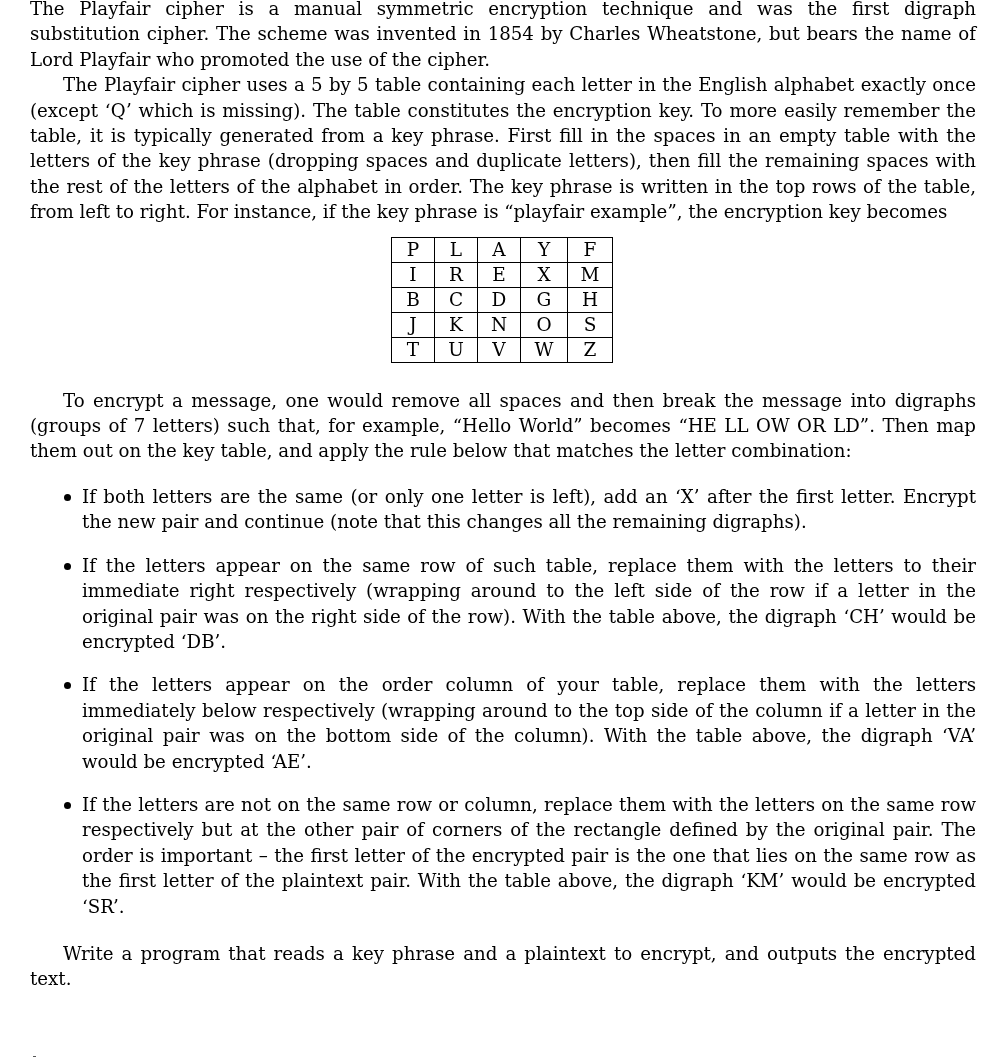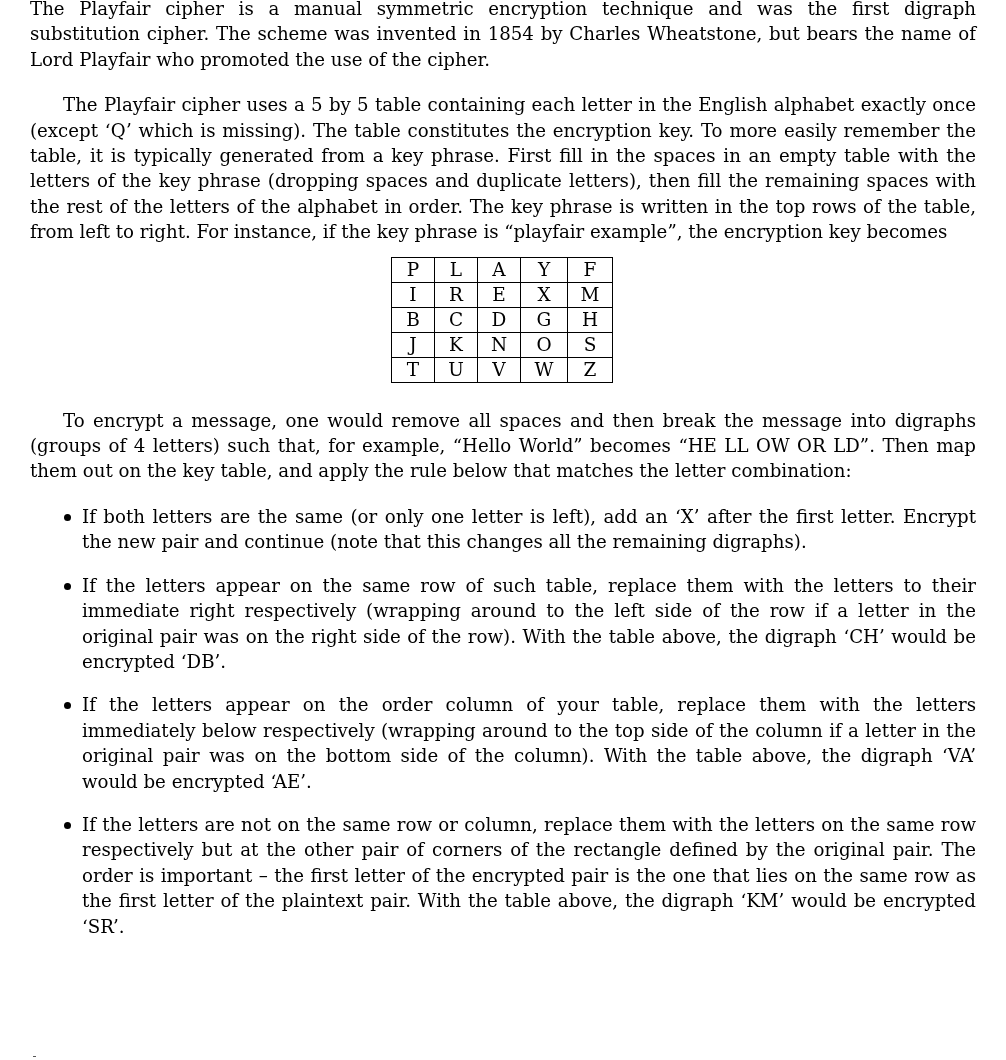--- a/index.html
+++ b/index.html
@@ -3,21 +3,21 @@
   <meta charset="utf-8">
   <style>
     html, body { margin: 0; padding: 0; background: #ffffff; }
     body {
       width: 1006px; height: 1060px; overflow: hidden; position: relative;
       font-family: "DejaVu Serif", "Liberation Serif", serif;
       color: #000; font-size: 18.2px; line-height: 25.4px;
     }
     .page { position: absolute; left: 30px; top: -4px; width: 946px; }
     p { margin: 0; text-align: justify; text-align-last: left; }
-    .indent { text-indent: 33px; margin-top: 20px; }
+    .indent { text-indent: 33px; }
     .italic { font-style: italic; }
     .table-wrap { display: flex; justify-content: center; margin: 10px 0 0 0; height: 145px; align-items: flex-start; padding-top: 0; }
     table.key { border-collapse: collapse; margin-left: -2px; margin-top: 2px; }
     table.key td {
       border: 1.2px solid #000; text-align: center; font-size: 18.5px;
       height: 24px; line-height: 22px; padding: 0; min-width: 42px;
     }
     table.key td.c0 { width: 41px; }
     table.key td.c1 { width: 42px; }
     table.key td.c2 { width: 41px; }
@@ -76,36 +76,37 @@
             <td class="c0">T</td>
             <td class="c1">U</td>
             <td class="c2">V</td>
             <td class="c3">W</td>
             <td class="c4">Z</td>
           </tr>
         </tbody>
     </table>
   </div>
 
-  <p class="indent after-table">To encrypt a message, one would remove all spaces and then break the message into digraphs (groups of 4 letters) such that, for example, “Hello World” becomes “HE LL OW OR LD”. Then map them out on the key table, and apply the rule below that matches the letter combination:</p>
+  <p class="indent after-table">To encrypt a message, one would remove all spaces and then break the message into digraphs (groups of 7 letters) such that, for example, “Hello World” becomes “HE LL OW OR LD”. Then map them out on the key table, and apply the rule below that matches the letter combination:</p>
 
   <ul class="rules">
     <li>
         <span class="bullet"></span>
         <p>If both letters are the same (or only one letter is left), add an ‘X’ after the first letter. Encrypt the new pair and continue (note that this changes all the remaining digraphs).</p>
       </li>
     <li>
         <span class="bullet"></span>
         <p>If the letters appear on the same row of such table, replace them with the letters to their immediate right respectively (wrapping around to the left side of the row if a letter in the original pair was on the right side of the row). With the table above, the digraph ‘CH’ would be encrypted ‘DB’.</p>
       </li>
     <li>
         <span class="bullet"></span>
         <p>If the letters appear on the order column of your table, replace them with the letters immediately below respectively (wrapping around to the top side of the column if a letter in the original pair was on the bottom side of the column). With the table above, the digraph ‘VA’ would be encrypted ‘AE’.</p>
       </li>
     <li>
         <span class="bullet"></span>
         <p>If the letters are not on the same row or column, replace them with the letters on the same row respectively but at the other pair of corners of the rectangle defined by the original pair. The order is important – the first letter of the encrypted pair is the one that lies on the same row as the first letter of the plaintext pair. With the table above, the digraph ‘KM’ would be encrypted ‘SR’.</p>
       </li>
   </ul>
 
+  <p class="indent write">Write a program that reads a key phrase and a plaintext to encrypt, and outputs the encrypted text.</p>
 </div>
 
 <div class="footer-mark"></div>
 
 </body></html>

